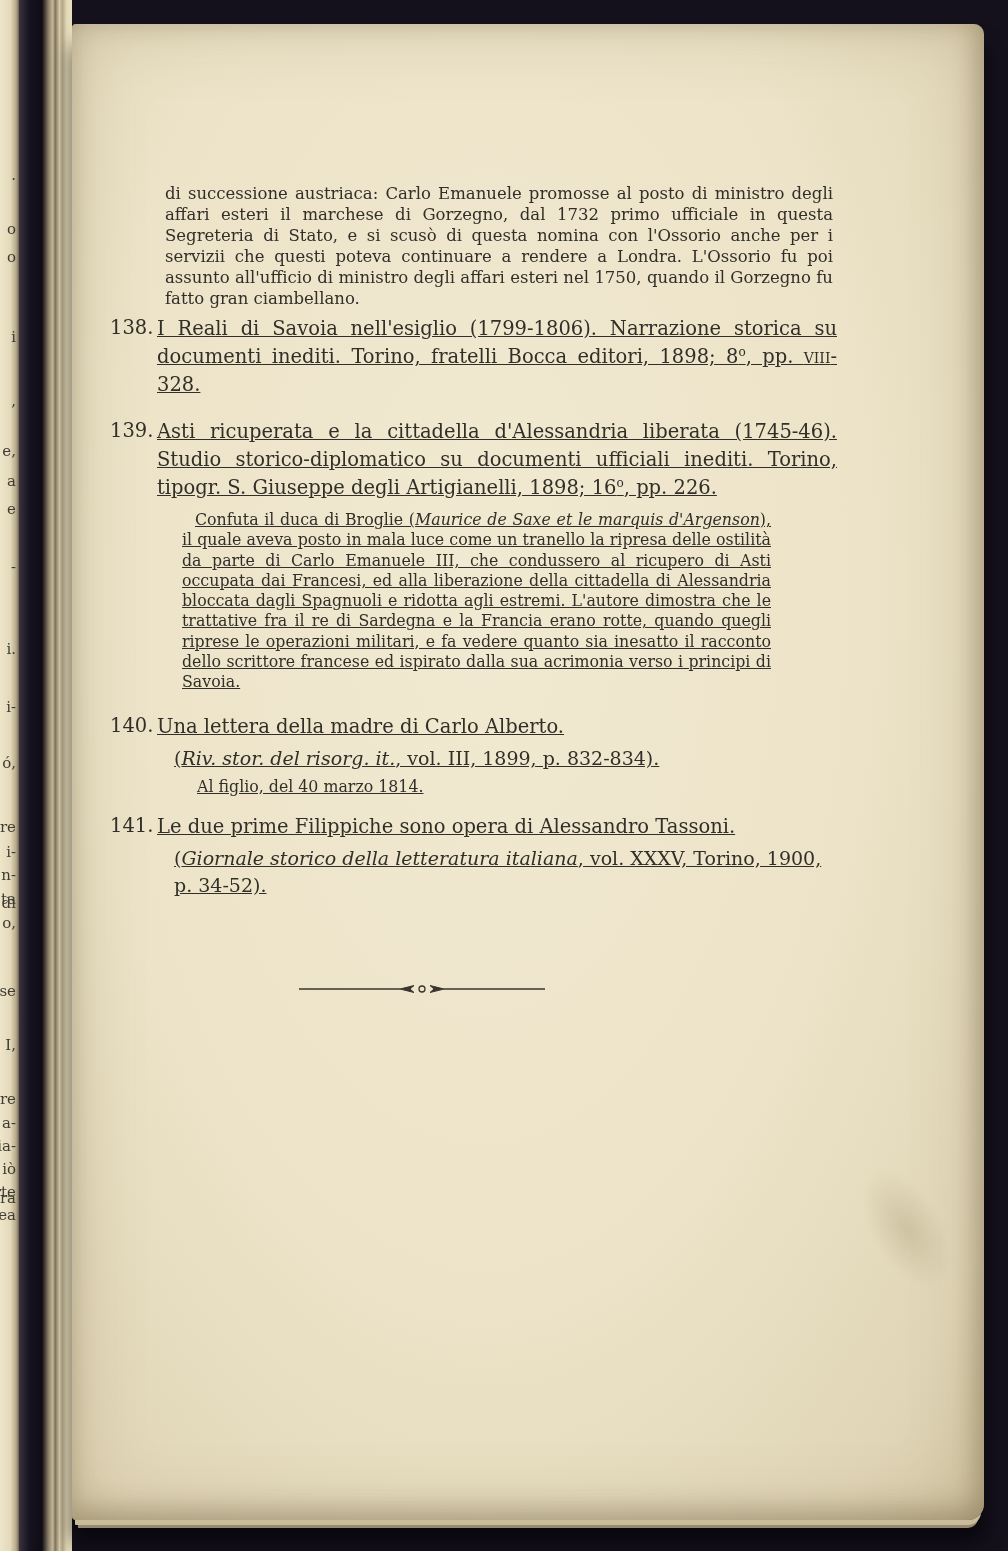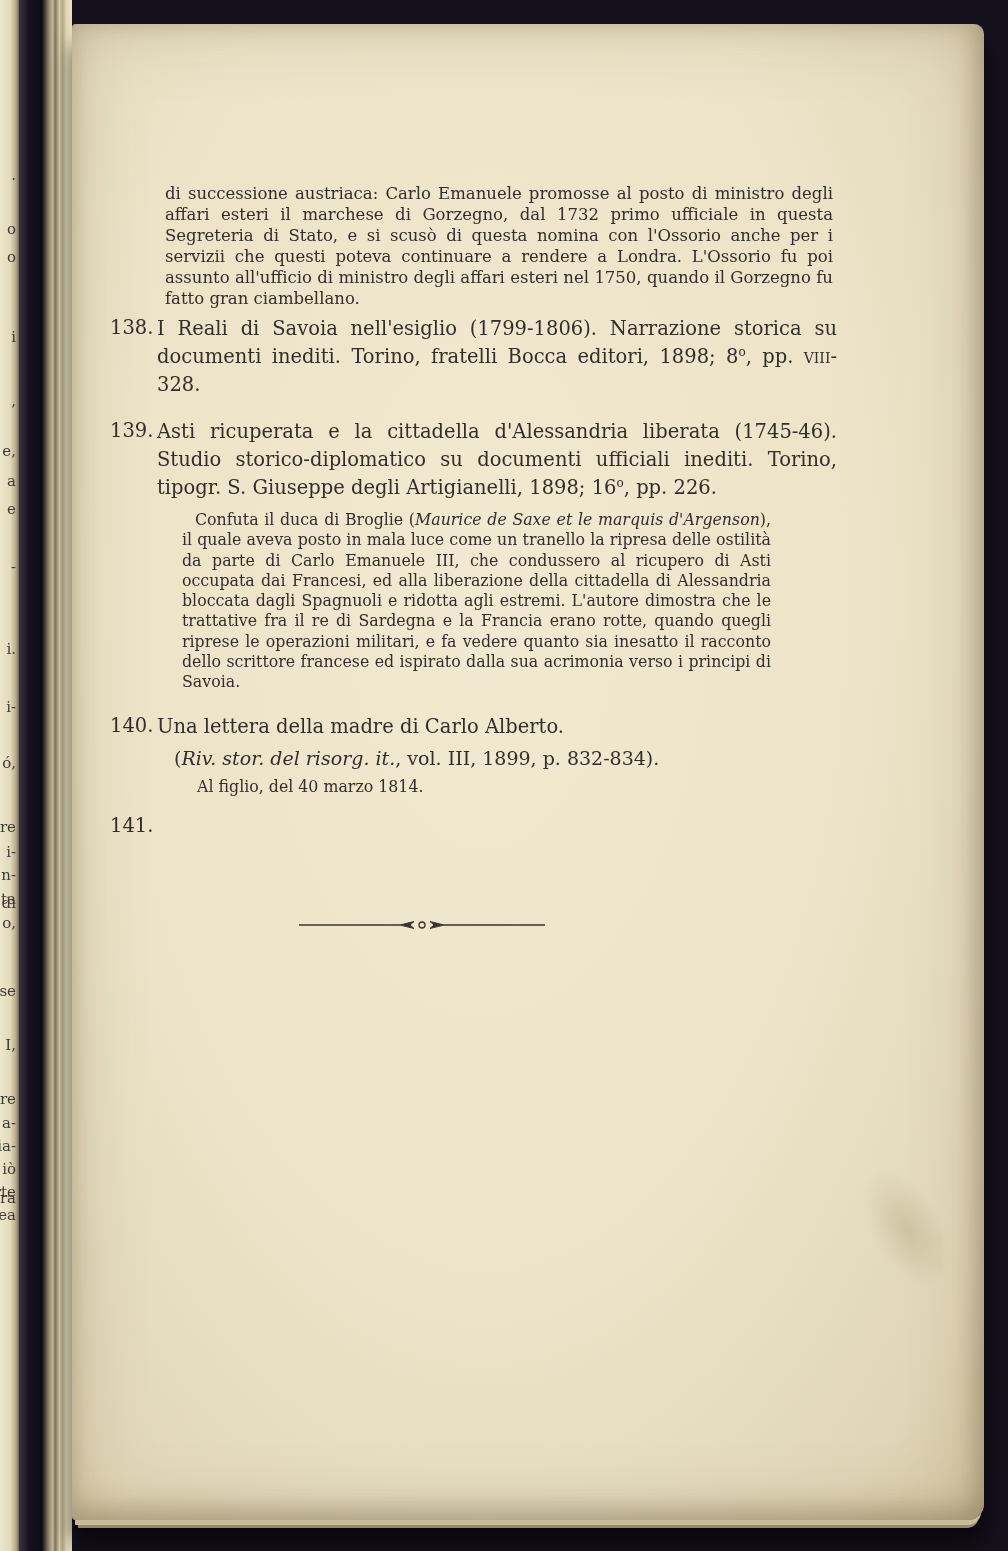--- a/index.html
+++ b/index.html
@@ -35,21 +35,21 @@
 
   .pagehead{display:flex;align-items:baseline;font-size:14.5px;letter-spacing:1.1px;color:#3d3831;}
   .runtitle{margin-left:70px;}
   .pagenum{margin-left:auto;margin-right:104px;font-size:20px;letter-spacing:0;}
 
   .intro{margin:15px 4px 0 8px;font-size:16.5px;line-height:1.27;text-align:justify;}
 
   #entries{margin-top:5px;}
   .entry{display:flex;margin-bottom:15px;}
   .enum{flex:0 0 47px;margin-left:-47px;font-size:19.5px;padding-top:1px;}
-  .ebody{flex:1;min-width:0;}
+  .ebody{flex:1;min-width:0;text-decoration:underline;}
   .etitle{margin:0 0 4px 0;font-size:19.5px;line-height:1.44;text-align:justify;}
   .ecite{margin:1px 0 2px 17px;font-size:19px;line-height:1.44;}
   .eanno{margin:8px 66px 6px 25px;font-size:15.8px;line-height:1.28;
          text-align:justify;text-indent:13px;}
   .enote{margin:4px 0 2px 40px;font-size:15.8px;}
 
   .it{font-style:italic;text-align:right;}
   .sc{font-variant:small-caps;}
   .sup{vertical-align:super;font-size:.62em;line-height:0;}
 
@@ -122,20 +122,22 @@
             <span class="enum">140.</span>
             <div class="ebody">
               <p class="etitle"><span>Una lettera della madre di Carlo Alberto.</span></p>
               <p class="ecite"><span>(</span><span class="it">Riv. stor. del risorg. it.</span><span>, vol. III, 1899, p. 832-834).</span></p>
               <p class="enote"><span>Al figlio, del 40 marzo 1814.</span></p>
             </div>
           </div>
           <div class="entry">
             <span class="enum">141.</span>
             <div class="ebody">
+              <p class="etitle"><span>Le due prime Filippiche sono opera di Alessandro Tassoni.</span></p>
+              <p class="ecite"><span>(</span><span class="it">Giornale storico della letteratura italiana</span><span>, vol. XXXV, Torino, 1900, p. 34-52).</span></p>
             </div>
           </div>
         </div>
 
       <div class="divider">
         <svg width="250" height="16" viewBox="0 0 250 16">
           <g stroke="#3a352d" fill="#3a352d">
             <line x1="2" y1="8" x2="103" y2="8" stroke-width="1.4"></line>
             <line x1="147" y1="8" x2="248" y2="8" stroke-width="1.4"></line>
             <path d="M103,8 L117,4.5 L113,8 L117,11.5 Z"></path>

